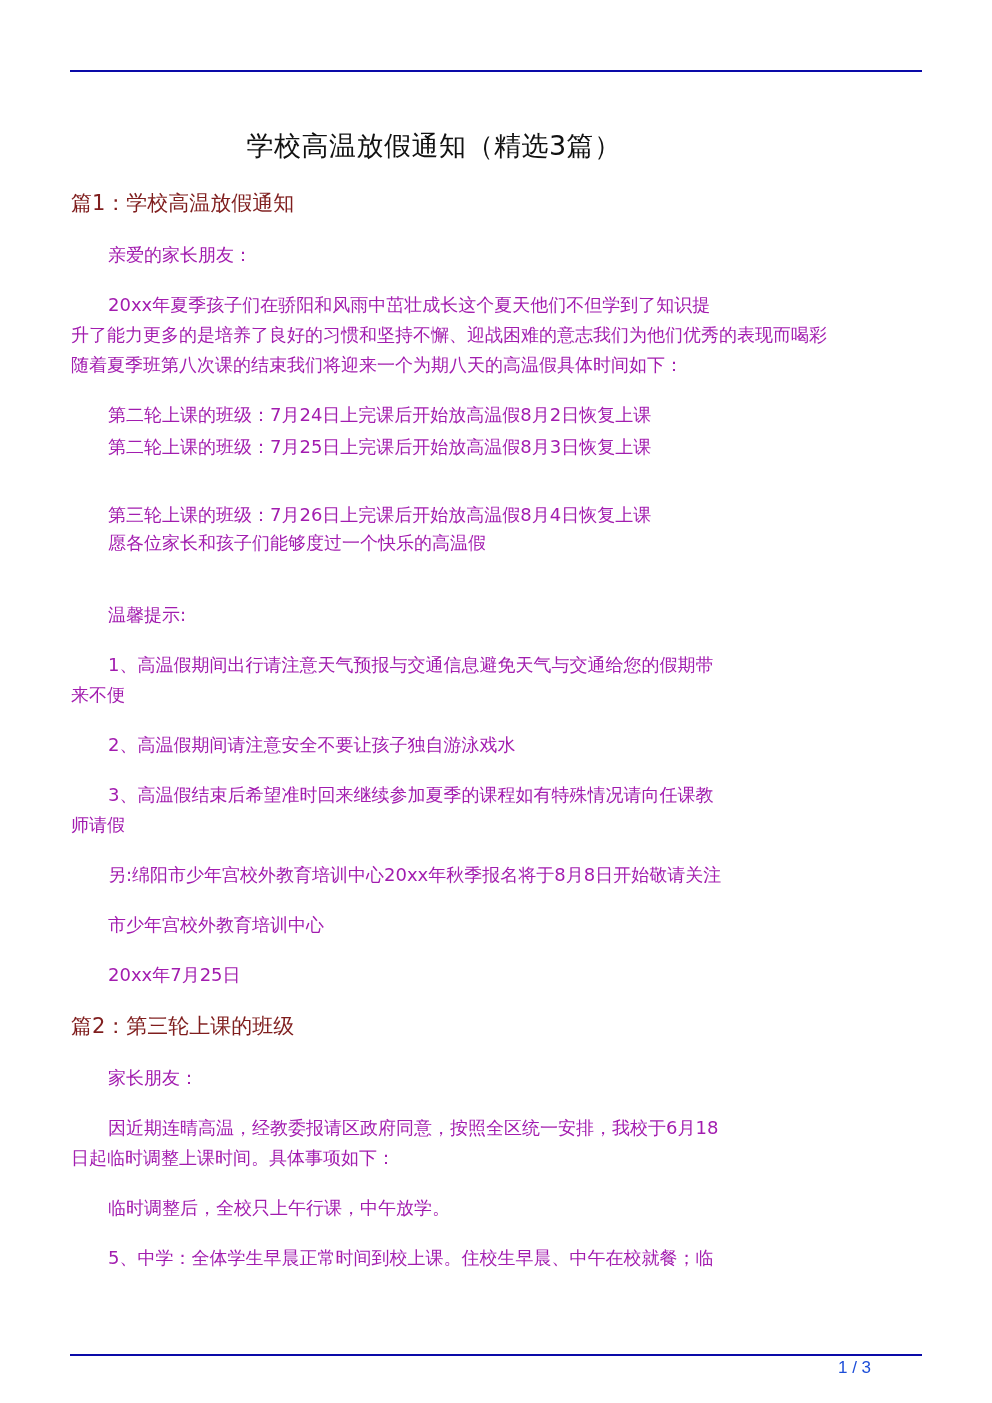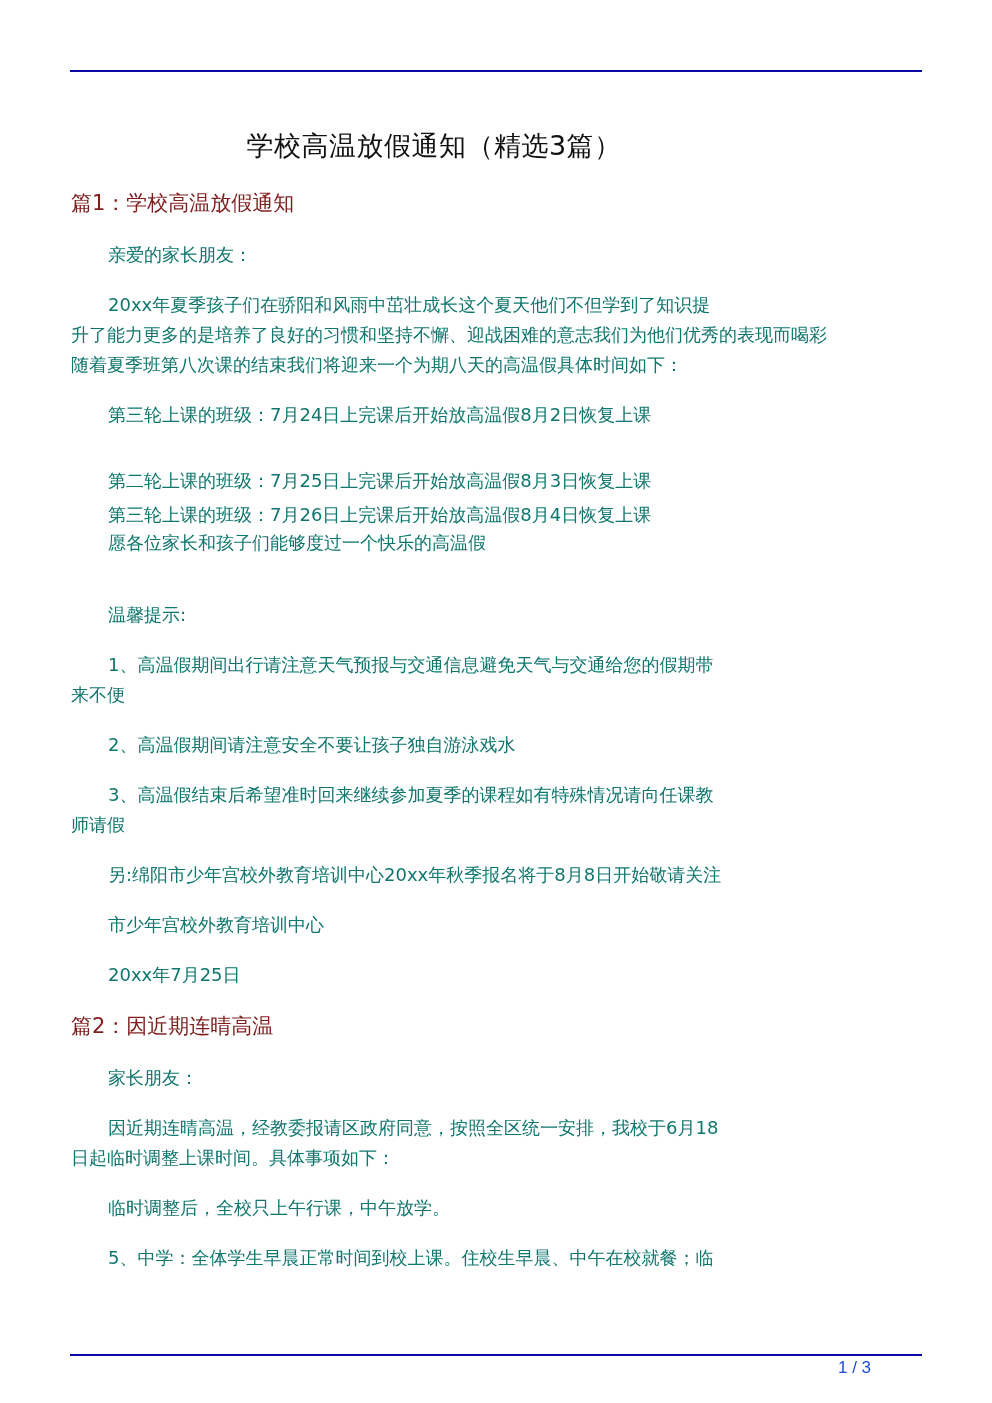--- a/index.html
+++ b/index.html
@@ -4,53 +4,53 @@
 <style>
   html, body { margin: 0; padding: 0; background: #ffffff; }
   body { width: 992px; height: 1403px; position: relative; overflow: hidden;
          font-family: "DejaVu Sans", "Liberation Sans", sans-serif; color: #111; }
   .rule { position: absolute; left: 70px; width: 852px; height: 2px; background: #0a0aa8; }
   .rule.top { top: 70px; }
   .rule.bottom { top: 1354px; }
   .title { position: absolute; top: 128px; left: 0; width: 868px; text-align: center;
            font-size: 27px; letter-spacing: 0.5px; color: #111; }
   .sec { position: absolute; left: 71px; font-size: 21px; color: #7f1d1d; }
-  .p { position: absolute; left: 71px; font-size: 18px; line-height: 30px; white-space: pre; color: #0f766e; }
+  .p { position: absolute; left: 71px; font-size: 18px; line-height: 30px; white-space: pre; color: #a21caf; }
   .ind { left: 108px; }
   .pagenum { position: absolute; top: 1358px; left: 838px; font-size: 17px; color: #1d4ed8;
              font-family: "Liberation Sans", sans-serif; }
 </style>
 </head>
 <body>
 
 <div class="rule top"></div>
 
 <div class="title">学校高温放假通知（精选3篇）</div>
 
 <div class="sec" style="top:189px">篇1：学校高温放假通知</div>
 
 <div class="p ind" style="top:240px">亲爱的家长朋友：</div>
 <div class="p ind" style="top:290px">20xx年夏季孩子们在骄阳和风雨中茁壮成长这个夏天他们不但学到了知识提</div>
 <div class="p" style="top:320px">升了能力更多的是培养了良好的习惯和坚持不懈、迎战困难的意志我们为他们优秀的表现而喝彩</div>
 <div class="p" style="top:350px">随着夏季班第八次课的结束我们将迎来一个为期八天的高温假具体时间如下：</div>
-<div class="p ind" style="top:400px">第三轮上课的班级：7月24日上完课后开始放高温假8月2日恢复上课</div>
-<div class="p ind" style="top:466px">第二轮上课的班级：7月25日上完课后开始放高温假8月3日恢复上课</div>
+<div class="p ind" style="top:400px">第二轮上课的班级：7月24日上完课后开始放高温假8月2日恢复上课</div>
+<div class="p ind" style="top:432px">第二轮上课的班级：7月25日上完课后开始放高温假8月3日恢复上课</div>
 <div class="p ind" style="top:500px">第三轮上课的班级：7月26日上完课后开始放高温假8月4日恢复上课</div>
 <div class="p ind" style="top:528px">愿各位家长和孩子们能够度过一个快乐的高温假</div>
 <div class="p ind" style="top:600px">温馨提示:</div>
 <div class="p ind" style="top:650px">1、高温假期间出行请注意天气预报与交通信息避免天气与交通给您的假期带</div>
 <div class="p" style="top:680px">来不便</div>
 <div class="p ind" style="top:730px">2、高温假期间请注意安全不要让孩子独自游泳戏水</div>
 <div class="p ind" style="top:780px">3、高温假结束后希望准时回来继续参加夏季的课程如有特殊情况请向任课教</div>
 <div class="p" style="top:810px">师请假</div>
 <div class="p ind" style="top:860px">另:绵阳市少年宫校外教育培训中心20xx年秋季报名将于8月8日开始敬请关注</div>
 <div class="p ind" style="top:910px">市少年宫校外教育培训中心</div>
 <div class="p ind" style="top:960px">20xx年7月25日</div>
 
-<div class="sec" style="top:1012px">篇2：因近期连晴高温</div>
+<div class="sec" style="top:1012px">篇2：第三轮上课的班级</div>
 
 <div class="p ind" style="top:1063px">家长朋友：</div>
 <div class="p ind" style="top:1113px">因近期连晴高温，经教委报请区政府同意，按照全区统一安排，我校于6月18</div>
 <div class="p" style="top:1143px">日起临时调整上课时间。具体事项如下：</div>
 <div class="p ind" style="top:1193px">临时调整后，全校只上午行课，中午放学。</div>
 <div class="p ind" style="top:1243px">5、中学：全体学生早晨正常时间到校上课。住校生早晨、中午在校就餐；临</div>
 
 <div class="rule bottom"></div>
 <div class="pagenum">1 / 3</div>
 

